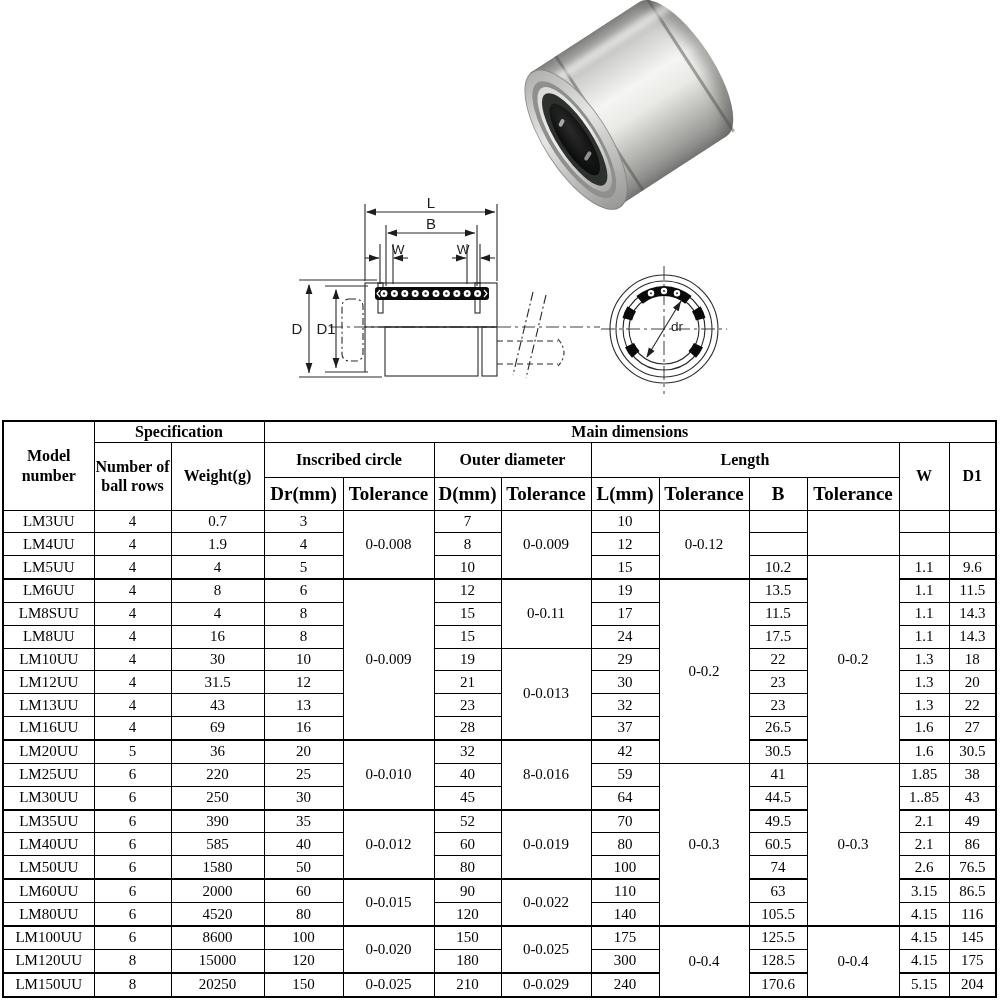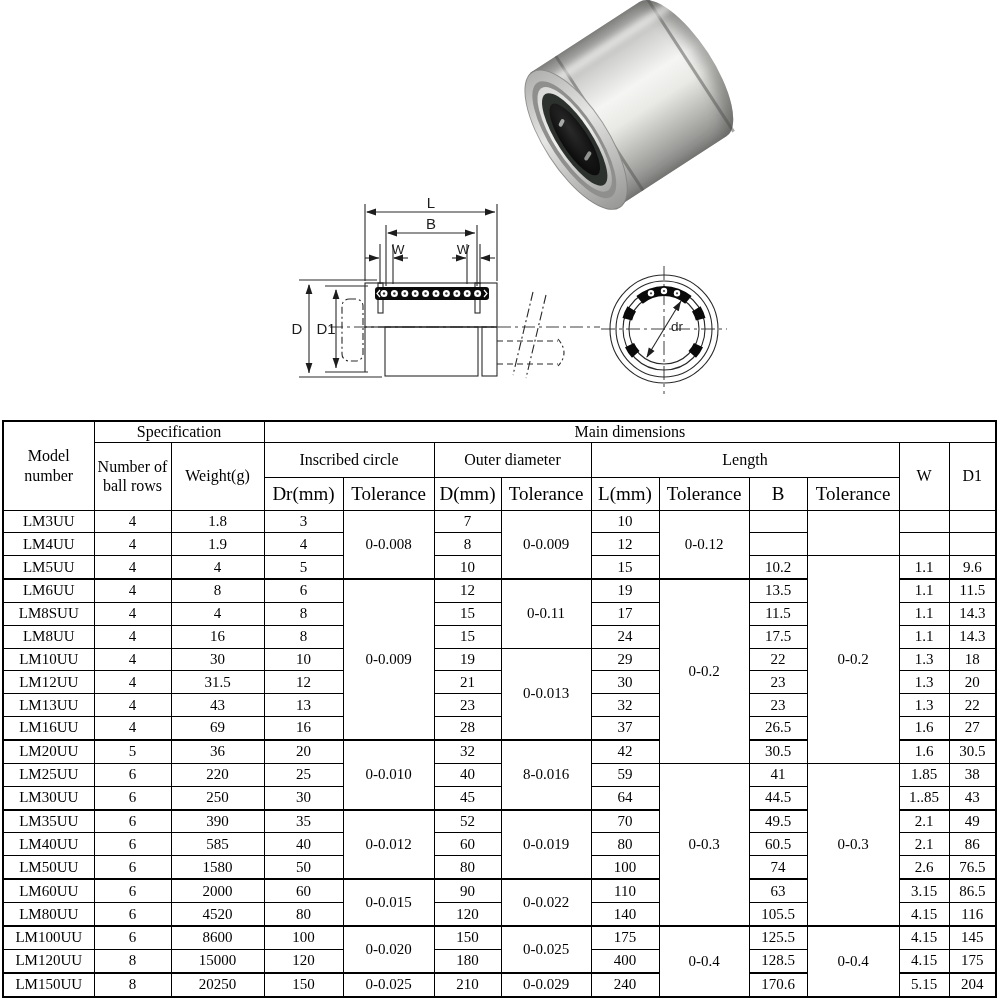--- a/index.html
+++ b/index.html
@@ -37,21 +37,21 @@
   
   .diagram{position:absolute;left:260px;top:185px;}
   .diagram text{font-family:"Liberation Sans",sans-serif;font-size:15px;fill:#1d1d1d;}
   .diagram text.small{font-size:13.5px;}
 
   
   table.spec{position:absolute;left:2px;top:420px;width:994px;height:578px;
     border-collapse:collapse;table-layout:fixed;border:2px solid #000;}
   .spec th,.spec td{border:1px solid #000;text-align:center;vertical-align:middle;
     padding:0;overflow:hidden;}
-  .spec th{font-weight:normal;font-size:16px;line-height:1.22;}
+  .spec th{font-weight:bold;font-size:16px;line-height:1.22;}
   .spec thead tr:nth-child(3) th{font-size:19px;}
   .spec td{font-size:15px;}
   .spec tr.group-start td{border-top:2px solid #000;}
   .spec thead tr:nth-child(1){height:20px;}
   .spec thead tr:nth-child(2){height:35px;}
   .spec thead tr:nth-child(3){height:33px;}
 </style>
 </head>
 <body>
 
@@ -226,21 +226,21 @@
         <th>L(mm)</th>
         <th>Tolerance</th>
         <th>B</th>
         <th>Tolerance</th>
       </tr>
     </thead>
   <tbody>
       <tr>
         <td>LM3UU</td>
         <td>4</td>
-        <td>1.8</td>
+        <td>0.7</td>
         <td>3</td>
         <td rowspan="3">0-0.008</td>
         <td>7</td>
         <td rowspan="3">0-0.009</td>
         <td>10</td>
         <td rowspan="3">0-0.12</td>
         <td></td>
         <td rowspan="2"></td>
         <td></td>
         <td></td>
@@ -459,21 +459,21 @@
         <td rowspan="3">0-0.4</td>
         <td>4.15</td>
         <td>145</td>
       </tr>
       <tr>
         <td>LM120UU</td>
         <td>8</td>
         <td>15000</td>
         <td>120</td>
         <td>180</td>
-        <td>400</td>
+        <td>300</td>
         <td>128.5</td>
         <td>4.15</td>
         <td>175</td>
       </tr>
       <tr class="group-start">
         <td>LM150UU</td>
         <td>8</td>
         <td>20250</td>
         <td>150</td>
         <td>0-0.025</td>

